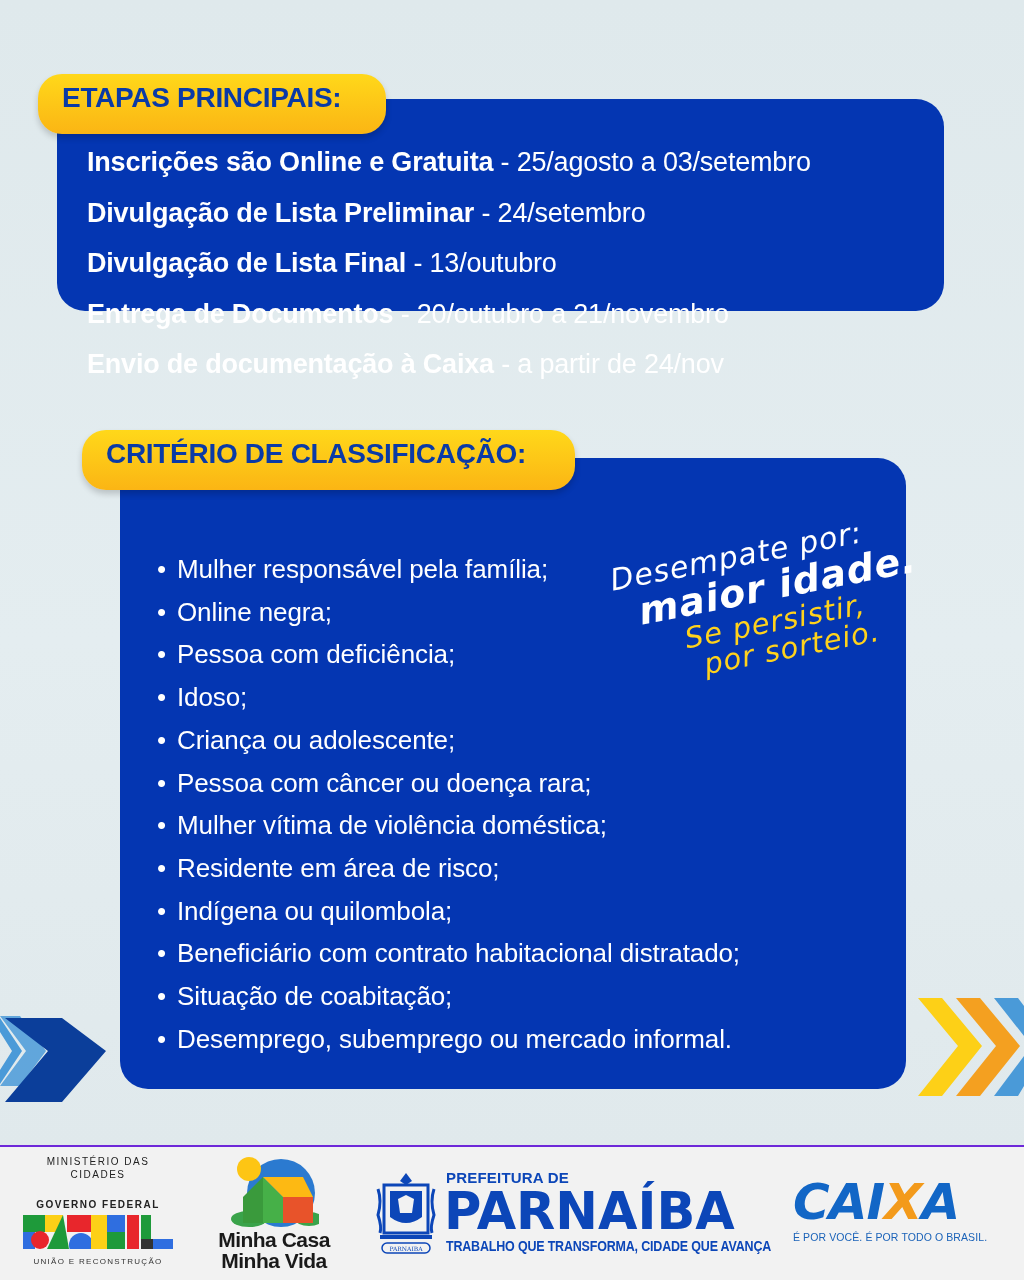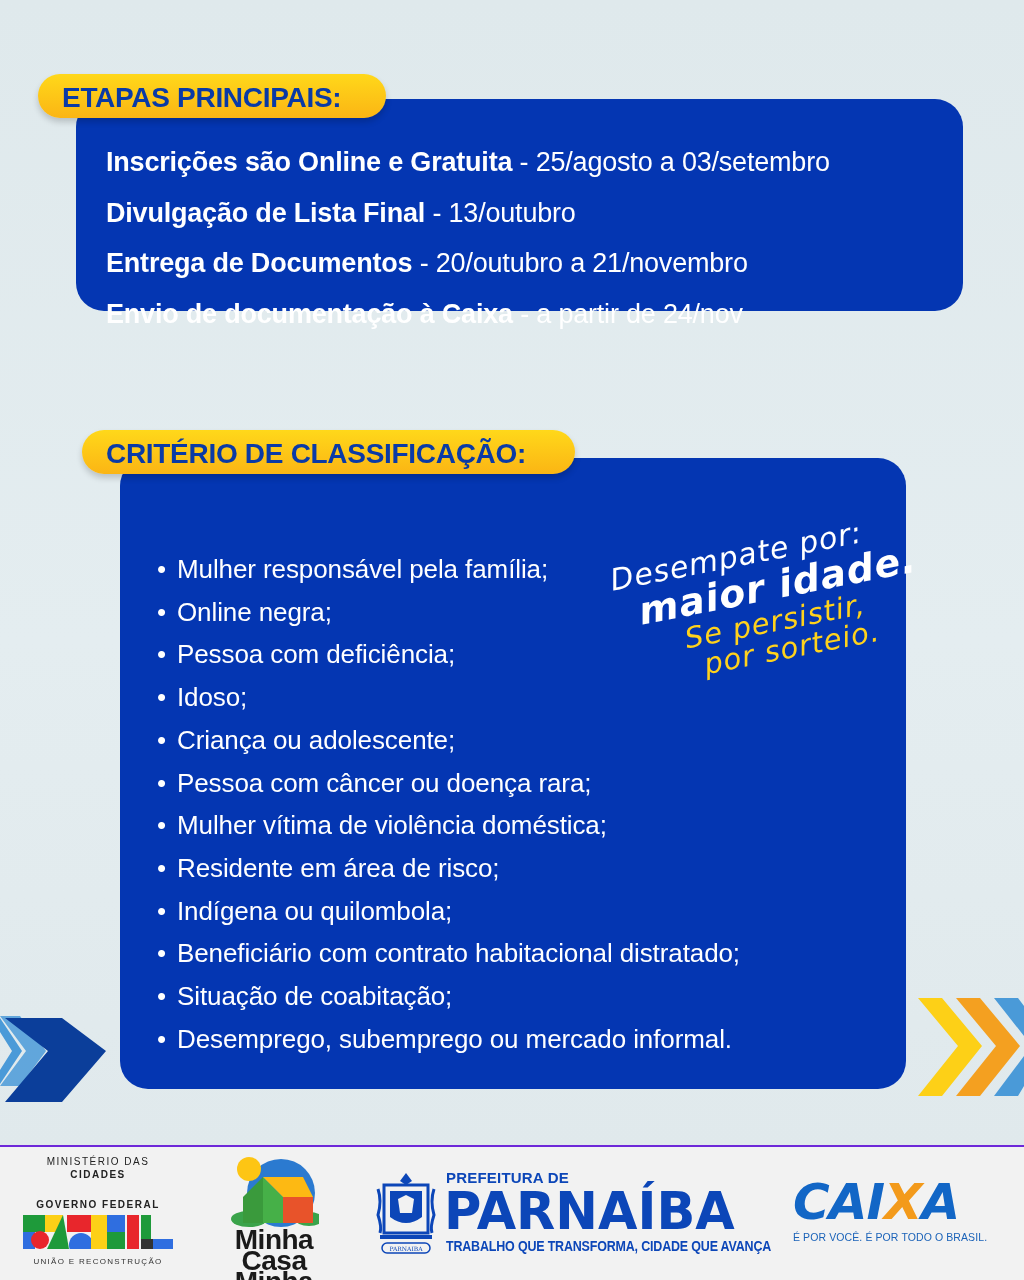--- a/index.html
+++ b/index.html
@@ -6,21 +6,21 @@
     html, body { width: 1024px; height: 1280px; overflow: hidden; }
     body {
       position: relative;
       font-family: "Liberation Sans", "DejaVu Sans", sans-serif;
       background: linear-gradient(180deg, #dfe9ec 0%, #e4edf0 50%, #dfe8eb 100%);
     }
 
     
     .pill {
       position: absolute;
-      height: 44px;
+      height: 60px;
       border-radius: 24px;
       background: linear-gradient(180deg, #ffd81a 0%, #fbb514 100%);
       box-shadow: 0 4px 6px rgba(0,0,0,0.18);
       color: #0a3aa6;
       font-weight: 700;
       font-size: 28px;
       line-height: 48px;
       padding: 0 0 12px 24px;
       z-index: 3;
       letter-spacing: -0.3px;
@@ -30,21 +30,21 @@
     .pill-2 { left: 82px; top: 430px; width: 493px; }
 
     
     .card {
       position: absolute;
       background: #0436b2;
       border-radius: 28px;
       z-index: 2;
       color: #ffffff;
     }
-    .card-1 { left: 76px; top: 99px; width: 887px; height: 212px; }
+    .card-1 { left: 57px; top: 99px; width: 887px; height: 212px; }
     .card-2 { left: 120px; top: 458px; width: 786px; height: 631px; }
 
     .stage-list { position: absolute; left: 30px; top: 38px; }
     .stage {
       font-size: 27px;
       line-height: 50.5px;
       white-space: nowrap;
       letter-spacing: -0.2px;
     }
     .stage .s-title { font-weight: 700; }
@@ -88,28 +88,28 @@
     
     .footer {
       position: absolute; left: 0; top: 1145px; width: 1024px; height: 135px;
       background: #f2f2f2;
       border-top: 2px solid #6d28d9;
     }
     .logo { position: absolute; }
 
     .gov { left: 22px; top: 8px; width: 152px; text-align: center; }
     .gov .min { font-size: 10px; letter-spacing: 1.5px; color: #222; line-height: 13px; }
-    .gov .min b { font-weight: 700; }
+    .gov .min b { font-weight: 400; }
     .gov .gf { font-size: 10px; font-weight: 700; letter-spacing: 1.5px; color: #222; margin-top: 18px; }
     .gov .brasil { height: 34px; margin: 5px auto 0; width: 150px; }
     .gov .ur { font-size: 8px; letter-spacing: 1.3px; color: #333; margin-top: 4px; }
 
     .mcmv { left: 208px; top: 8px; width: 132px; text-align: center; }
     .mcmv .house { width: 90px; height: 74px; margin: 0 auto; display: block; }
-    .mcmv .t { font-size: 28px; font-weight: 700; color: #1a1a1a; line-height: 21px; letter-spacing: -0.5px; }
+    .mcmv .t { font-size: 21px; font-weight: 700; color: #1a1a1a; line-height: 21px; letter-spacing: -0.5px; }
 
     .parn { left: 376px; top: 20px; width: 380px; height: 95px; }
     .parn .crest { position: absolute; left: 0; top: 4px; width: 60px; height: 86px; }
     .parn .pref { position: absolute; left: 70px; top: 2px; font-size: 15px; font-weight: 700; color: #0c46b8; letter-spacing: 0.2px; }
     .parn .name { position: absolute; left: 68px; top: 14px; font-size: 52px; font-weight: 900; color: #0c46b8; letter-spacing: 0px; font-family: "DejaVu Sans", sans-serif; transform: scaleX(0.98); transform-origin: left; }
     .parn .slogan { position: absolute; left: 70px; top: 71px; font-size: 14.5px; font-weight: 700; color: #0c46b8; transform: scaleX(0.86); transform-origin: left; white-space: nowrap; letter-spacing: -0.2px; }
 
     .caixa { left: 793px; top: 30px; width: 210px; }
     .caixa .word {
       font-family: "DejaVu Sans", sans-serif;
@@ -133,20 +133,25 @@
   <polygon points="78,6 102,6 108,14 108,94 102,104 78,104 108,64 108,44" fill="#4a9ad8"></polygon>
 </svg>
 
 <div class="pill pill-1">ETAPAS PRINCIPAIS:</div>
 <div class="card card-1">
   <div class="stage-list">
     <div class="stage">
       <span class="s-title">Inscrições são Online e Gratuita</span>
       <span class="s-sep">-</span>
       <span class="s-date">25/agosto a 03/setembro</span>
+    </div>
+    <div class="stage">
+      <span class="s-title">Divulgação de Lista Preliminar</span>
+      <span class="s-sep">-</span>
+      <span class="s-date">24/setembro</span>
     </div>
     <div class="stage">
       <span class="s-title">Divulgação de Lista Final</span>
       <span class="s-sep">-</span>
       <span class="s-date">13/outubro</span>
     </div>
     <div class="stage">
       <span class="s-title">Entrega de Documentos</span>
       <span class="s-sep">-</span>
       <span class="s-date">20/outubro a 21/novembro</span>

